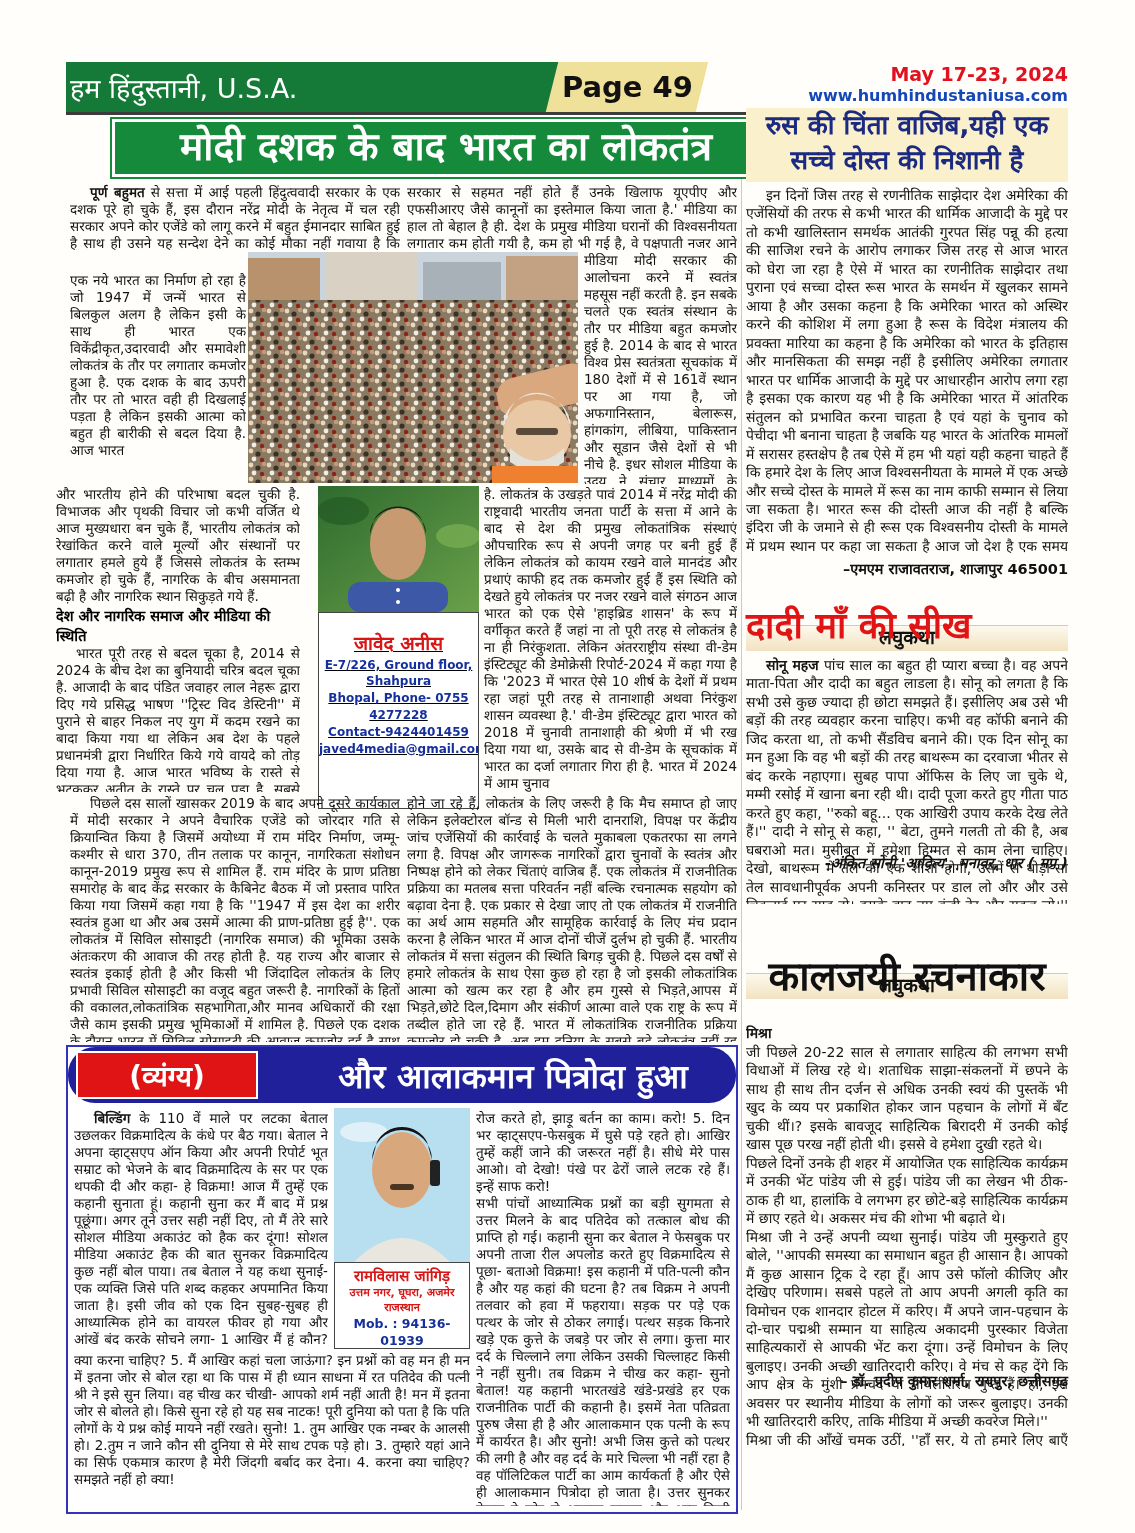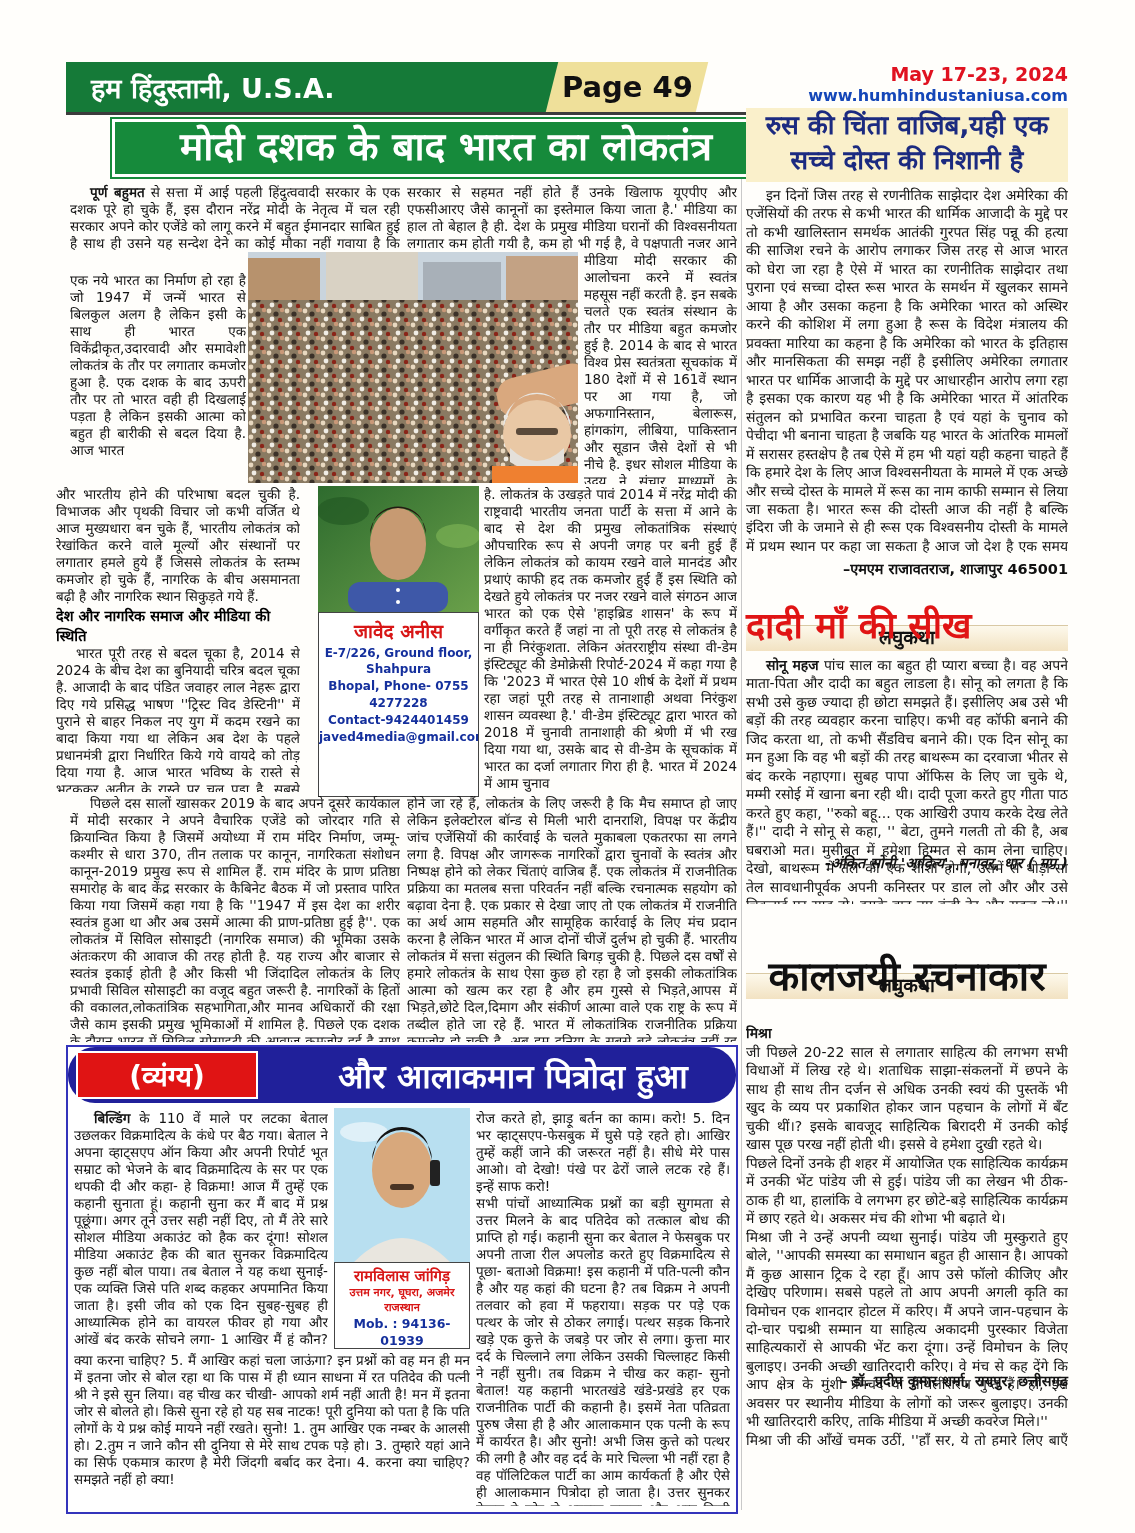--- a/index.html
+++ b/index.html
@@ -4,21 +4,21 @@
 <style>
   html,body{margin:0;padding:0;background:#ffffff;}
   #page{position:relative;width:1135px;height:1533px;background:#fffefb;font-family:"DejaVu Sans",sans-serif;overflow:hidden;}
   .abs{position:absolute;}
   .body-text{font-size:13.5px;line-height:1.26;text-align:justify;color:#141414;overflow:hidden;}
   .rbody{font-size:14px;line-height:1.32;}
   .indent{text-indent:20px;}
   .prelines{white-space:pre-line;}
   b.lead{font-weight:bold;}
   
-  .mast-green{background:#157a38;color:#ffffff;display:flex;align-items:center;padding-left:25px;font-size:27px;font-weight:bold;}
+  .mast-green{background:#157a38;color:#ffffff;display:flex;align-items:center;padding-left:4px;font-size:27px;font-weight:normal;}
   .page-flag{background:#efe09a;display:flex;align-items:center;justify-content:center;font-size:29px;font-weight:bold;color:#111;transform:skewX(-14deg);}
   .page-flag>span{transform:skewX(14deg);}
   .date-red{color:#e01220;font-weight:bold;font-size:19px;text-align:right;}
   .site-blue{color:#1547b8;font-weight:bold;font-size:16px;text-align:right;}
   .toprule{background:#3c3c3c;}
   .bluerule{background:#1547b8;}
   
   .hl-frame{border:2px solid #168a3b;background:#ffffff;padding:3px;}
   .hl-inner{background:#168a3b;color:#ffffff;font-weight:bold;font-size:39px;text-align:center;line-height:1.3;height:100%;}
   
@@ -118,21 +118,21 @@
       </defs>
       <rect width="161" height="126" fill="url(#leaf)"></rect>
       <ellipse cx="25" cy="25" rx="26" ry="14" fill="#245a24" opacity="0.7"></ellipse>
       <ellipse cx="140" cy="50" rx="22" ry="12" fill="#7ab054" opacity="0.7"></ellipse>
       <ellipse cx="80" cy="58" rx="28" ry="36" fill="#c79a72"></ellipse>
       <path d="M52 48 a28 26 0 0 1 56 0 l-4 -14 a26 22 0 0 0 -48 0 z" fill="#241a12"></path>
       <rect x="30" y="96" width="100" height="30" rx="12" fill="#3e58a8"></rect>
       <circle cx="80" cy="104" r="2" fill="#ffffff"></circle>
         <circle cx="80" cy="116" r="2" fill="#ffffff"></circle>
     </svg>
-    <div class="contact-box" style="width:159px;height:177px;padding-top:6px;">
+    <div class="contact-box" style="width:159px;height:177px;padding-top:18px;text-decoration:underline;">
       <div class="cb-name">जावेद अनीस</div>
       <div class="cb-line">E-7/226, Ground floor, Shahpura</div>
       <div class="cb-line">Bhopal, Phone- 0755 4277228</div>
       <div class="cb-line">Contact-9424401459</div>
       <div class="cb-line">javed4media@gmail.com</div>
     </div>
   </div>
 
   <div class="abs body-text" style="left:484px;top:486px;width:253px;height:306px;">है. लोकतंत्र के उखड़ते पावं 2014 में नरेंद्र मोदी की राष्ट्रवादी भारतीय जनता पार्टी के सत्ता में आने के बाद से देश की प्रमुख लोकतांत्रिक संस्थाएं औपचारिक रूप से अपनी जगह पर बनी हुई हैं लेकिन लोकतंत्र को कायम रखने वाले मानदंड और प्रथाएं काफी हद तक कमजोर हुई हैं इस स्थिति को देखते हुये लोकतंत्र पर नजर रखने वाले संगठन आज भारत को एक ऐसे 'हाइब्रिड शासन' के रूप में वर्गीकृत करते हैं जहां ना तो पूरी तरह से लोकतंत्र है ना ही निरंकुशता. लेकिन अंतरराष्ट्रीय संस्था वी-डेम इंस्टिट्यूट की डेमोक्रेसी रिपोर्ट-2024 में कहा गया है कि '2023 में भारत ऐसे 10 शीर्ष के देशों में प्रथम रहा जहां पूरी तरह से तानाशाही अथवा निरंकुश शासन व्यवस्था है.' वी-डेम इंस्टिट्यूट द्वारा भारत को 2018 में चुनावी तानाशाही की श्रेणी में भी रख दिया गया था, उसके बाद से वी-डेम के सूचकांक में भारत का दर्जा लगातार गिरा ही है. भारत में 2024 में आम चुनाव</div>
 

